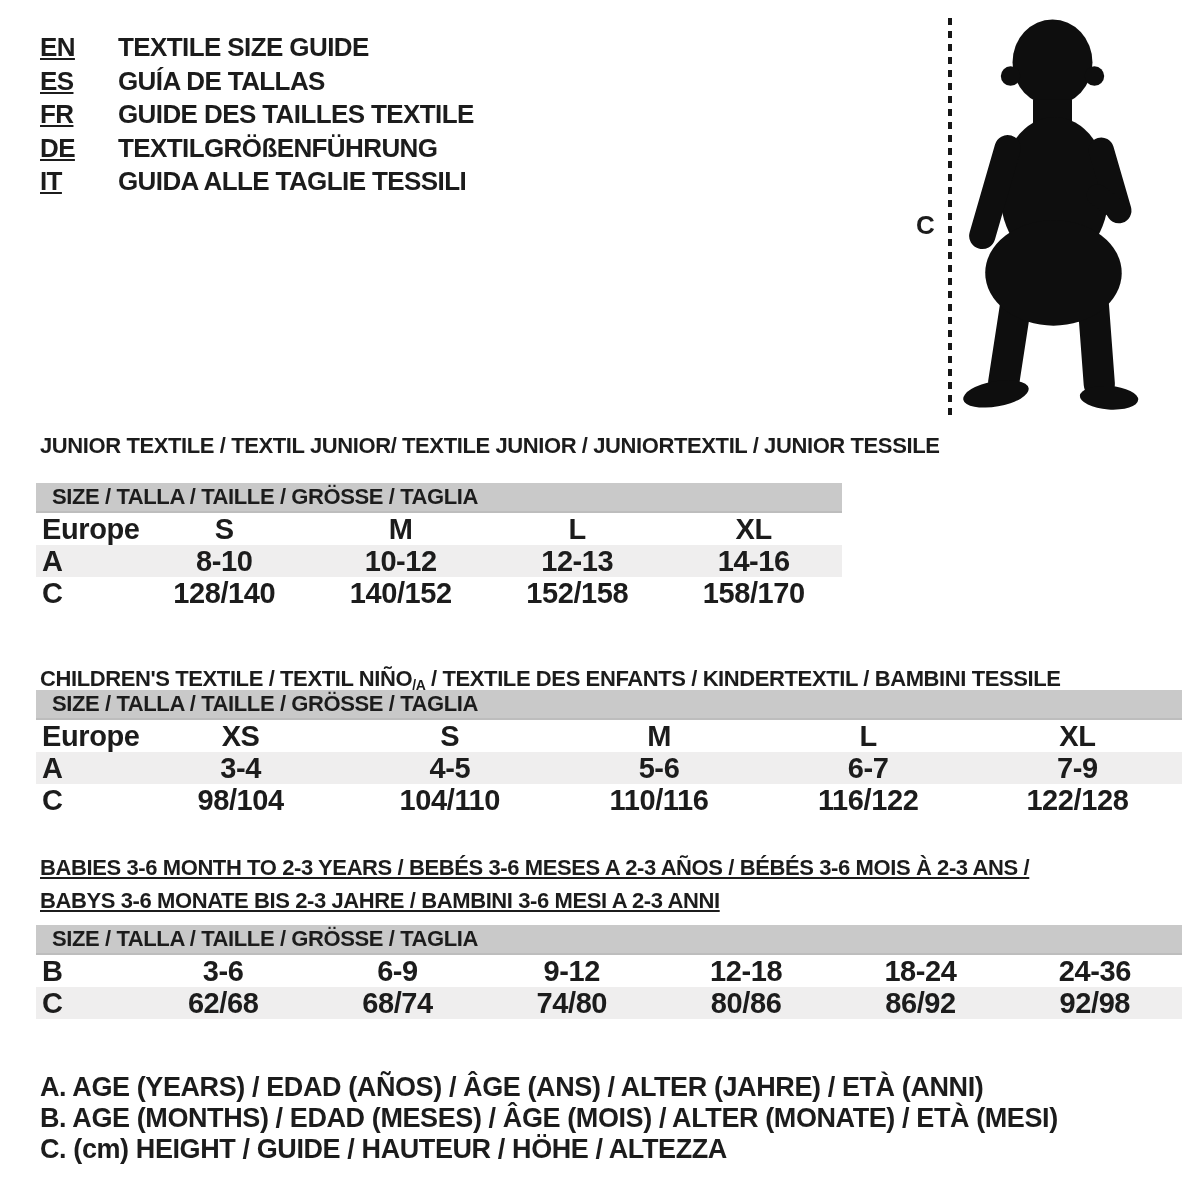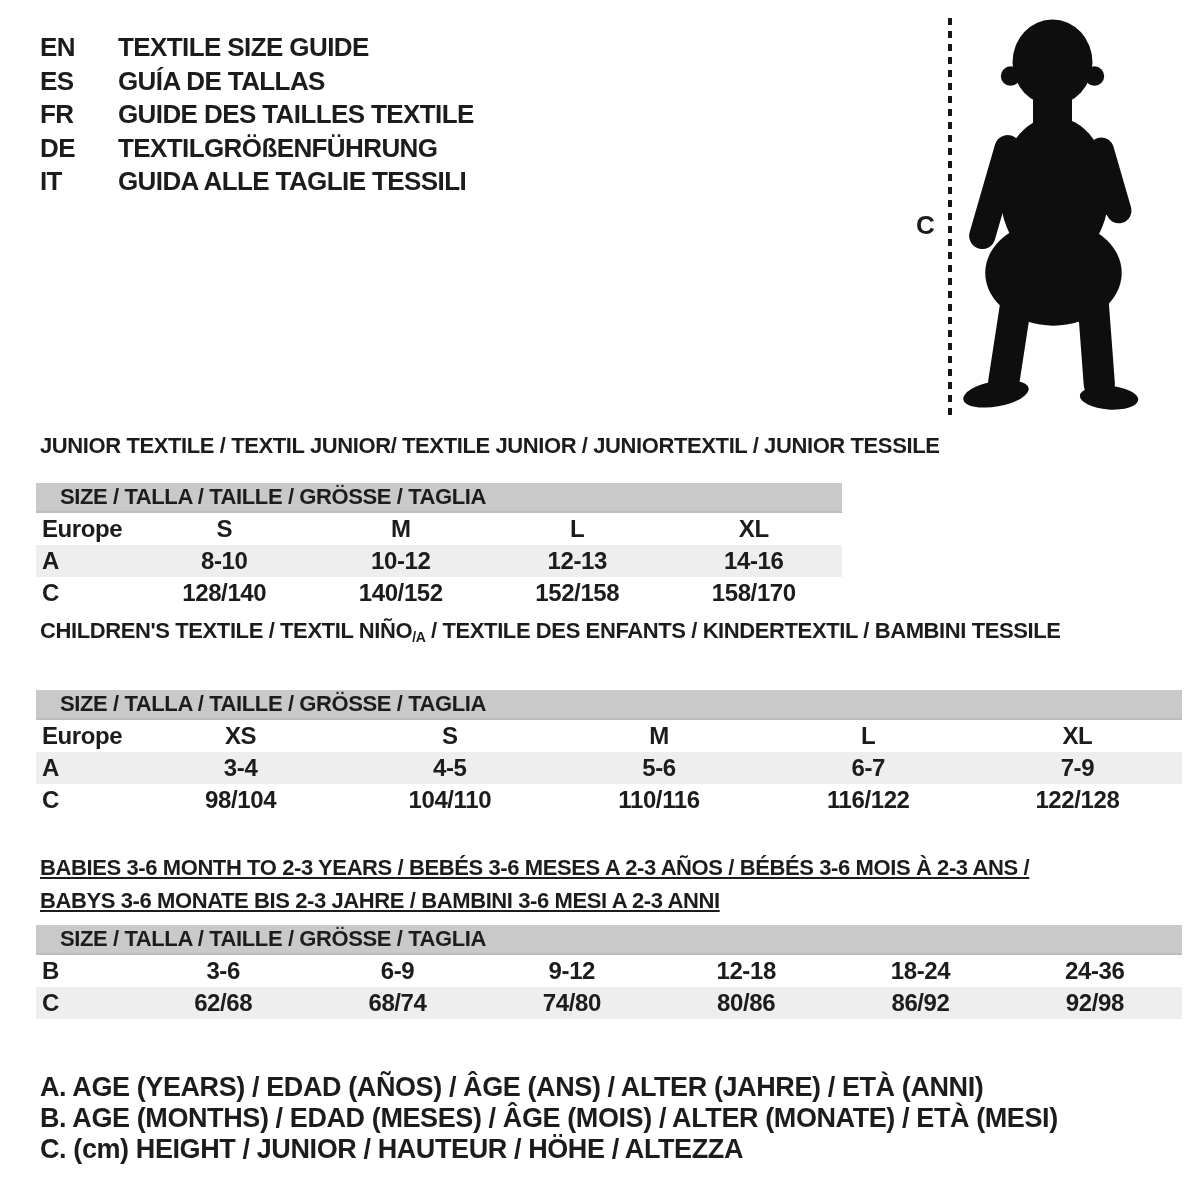--- a/index.html
+++ b/index.html
@@ -4,40 +4,40 @@
 <style>
   html,body{margin:0;padding:0;background:#fff;}
   .page{
     position:relative;width:1200px;height:1200px;background:#ffffff;
     font-family:"Liberation Sans",sans-serif;font-weight:700;color:#1c1c1c;
     overflow:hidden;
   }
   
   .lang-block{position:absolute;left:40px;top:31px;}
   .lang-row{display:flex;align-items:center;height:33.5px;font-size:26px;letter-spacing:-0.6px;white-space:nowrap;}
-  .lang-code{width:78px;}
+  .lang-code{width:78px;text-decoration:underline;}
   
   .figure-line{
     position:absolute;left:948px;top:18px;width:4px;height:398px;
     background:repeating-linear-gradient(to bottom,#161616 0 7px,transparent 7px 13px);
   }
   .figure-c{position:absolute;left:916px;top:210px;font-size:26px;}
   .figure-svg{position:absolute;left:955px;top:12px;}
   
   .section-title{position:absolute;left:40px;font-size:22px;letter-spacing:-0.4px;white-space:nowrap;}
   .sub{font-size:14px;vertical-align:-4px;letter-spacing:-0.4px;}
   .two-line{line-height:33px;text-decoration:underline;}
   
   .table{position:absolute;left:36px;}
   .tbar{
     height:30px;background:#c9c9c9;border-bottom:2px solid #bdbdbd;
-    display:flex;align-items:center;padding-left:24px;font-size:22px;letter-spacing:-0.4px;
+    display:flex;align-items:center;padding-left:16px;font-size:22px;letter-spacing:-0.4px;
     box-sizing:border-box;
   }
-  .trow{display:flex;align-items:center;height:32px;font-size:24px;letter-spacing:-0.4px;}
+  .trow{display:flex;align-items:center;height:32px;font-size:29px;letter-spacing:-0.4px;}
   .trow.striped{background:#efeeee;}
   .tlabel{width:100px;padding-left:6px;box-sizing:border-box;text-align:left;}
   .tcell{flex:1;text-align:center;}
   
   .legend{position:absolute;left:40px;top:1072px;font-size:27px;letter-spacing:-0.4px;line-height:31px;white-space:nowrap;}
 </style>
 </head>
 <body>
 
 <div class="page">
@@ -104,21 +104,21 @@
     </div>
     <div class="trow">
       <div class="tlabel">C</div>
       <div class="tcell">128/140</div>
       <div class="tcell">140/152</div>
       <div class="tcell">152/158</div>
       <div class="tcell">158/170</div>
     </div>
   </div>
 
-  <div class="section-title" style="top:618px">
+  <div class="section-title" style="top:666px">
     <span>CHILDREN'S TEXTILE / TEXTIL NIÑO</span><span class="sub">/A</span><span> / TEXTILE DES ENFANTS / KINDERTEXTIL / BAMBINI TESSILE</span>
   </div>
   <div class="table" style="top:690px;width:1146px">
     <div class="tbar">SIZE / TALLA / TAILLE / GRÖSSE / TAGLIA</div>
     <div class="trow">
       <div class="tlabel">Europe</div>
       <div class="tcell">XS</div>
       <div class="tcell">S</div>
       <div class="tcell">M</div>
       <div class="tcell">L</div>
@@ -164,16 +164,16 @@
       <div class="tcell">74/80</div>
       <div class="tcell">80/86</div>
       <div class="tcell">86/92</div>
       <div class="tcell">92/98</div>
     </div>
   </div>
 
   <div class="legend">
     <div>A. AGE (YEARS) / EDAD (AÑOS) / ÂGE (ANS) / ALTER (JAHRE) / ETÀ (ANNI)</div>
     <div>B. AGE (MONTHS) / EDAD (MESES) / ÂGE (MOIS) / ALTER (MONATE) / ETÀ (MESI)</div>
-    <div>C. (cm) HEIGHT / JUNIOR / HAUTEUR / HÖHE / ALTEZZA</div>
+    <div>C. (cm) HEIGHT / GUIDE / HAUTEUR / HÖHE / ALTEZZA</div>
   </div>
 
 </div>
 
 </body></html>

